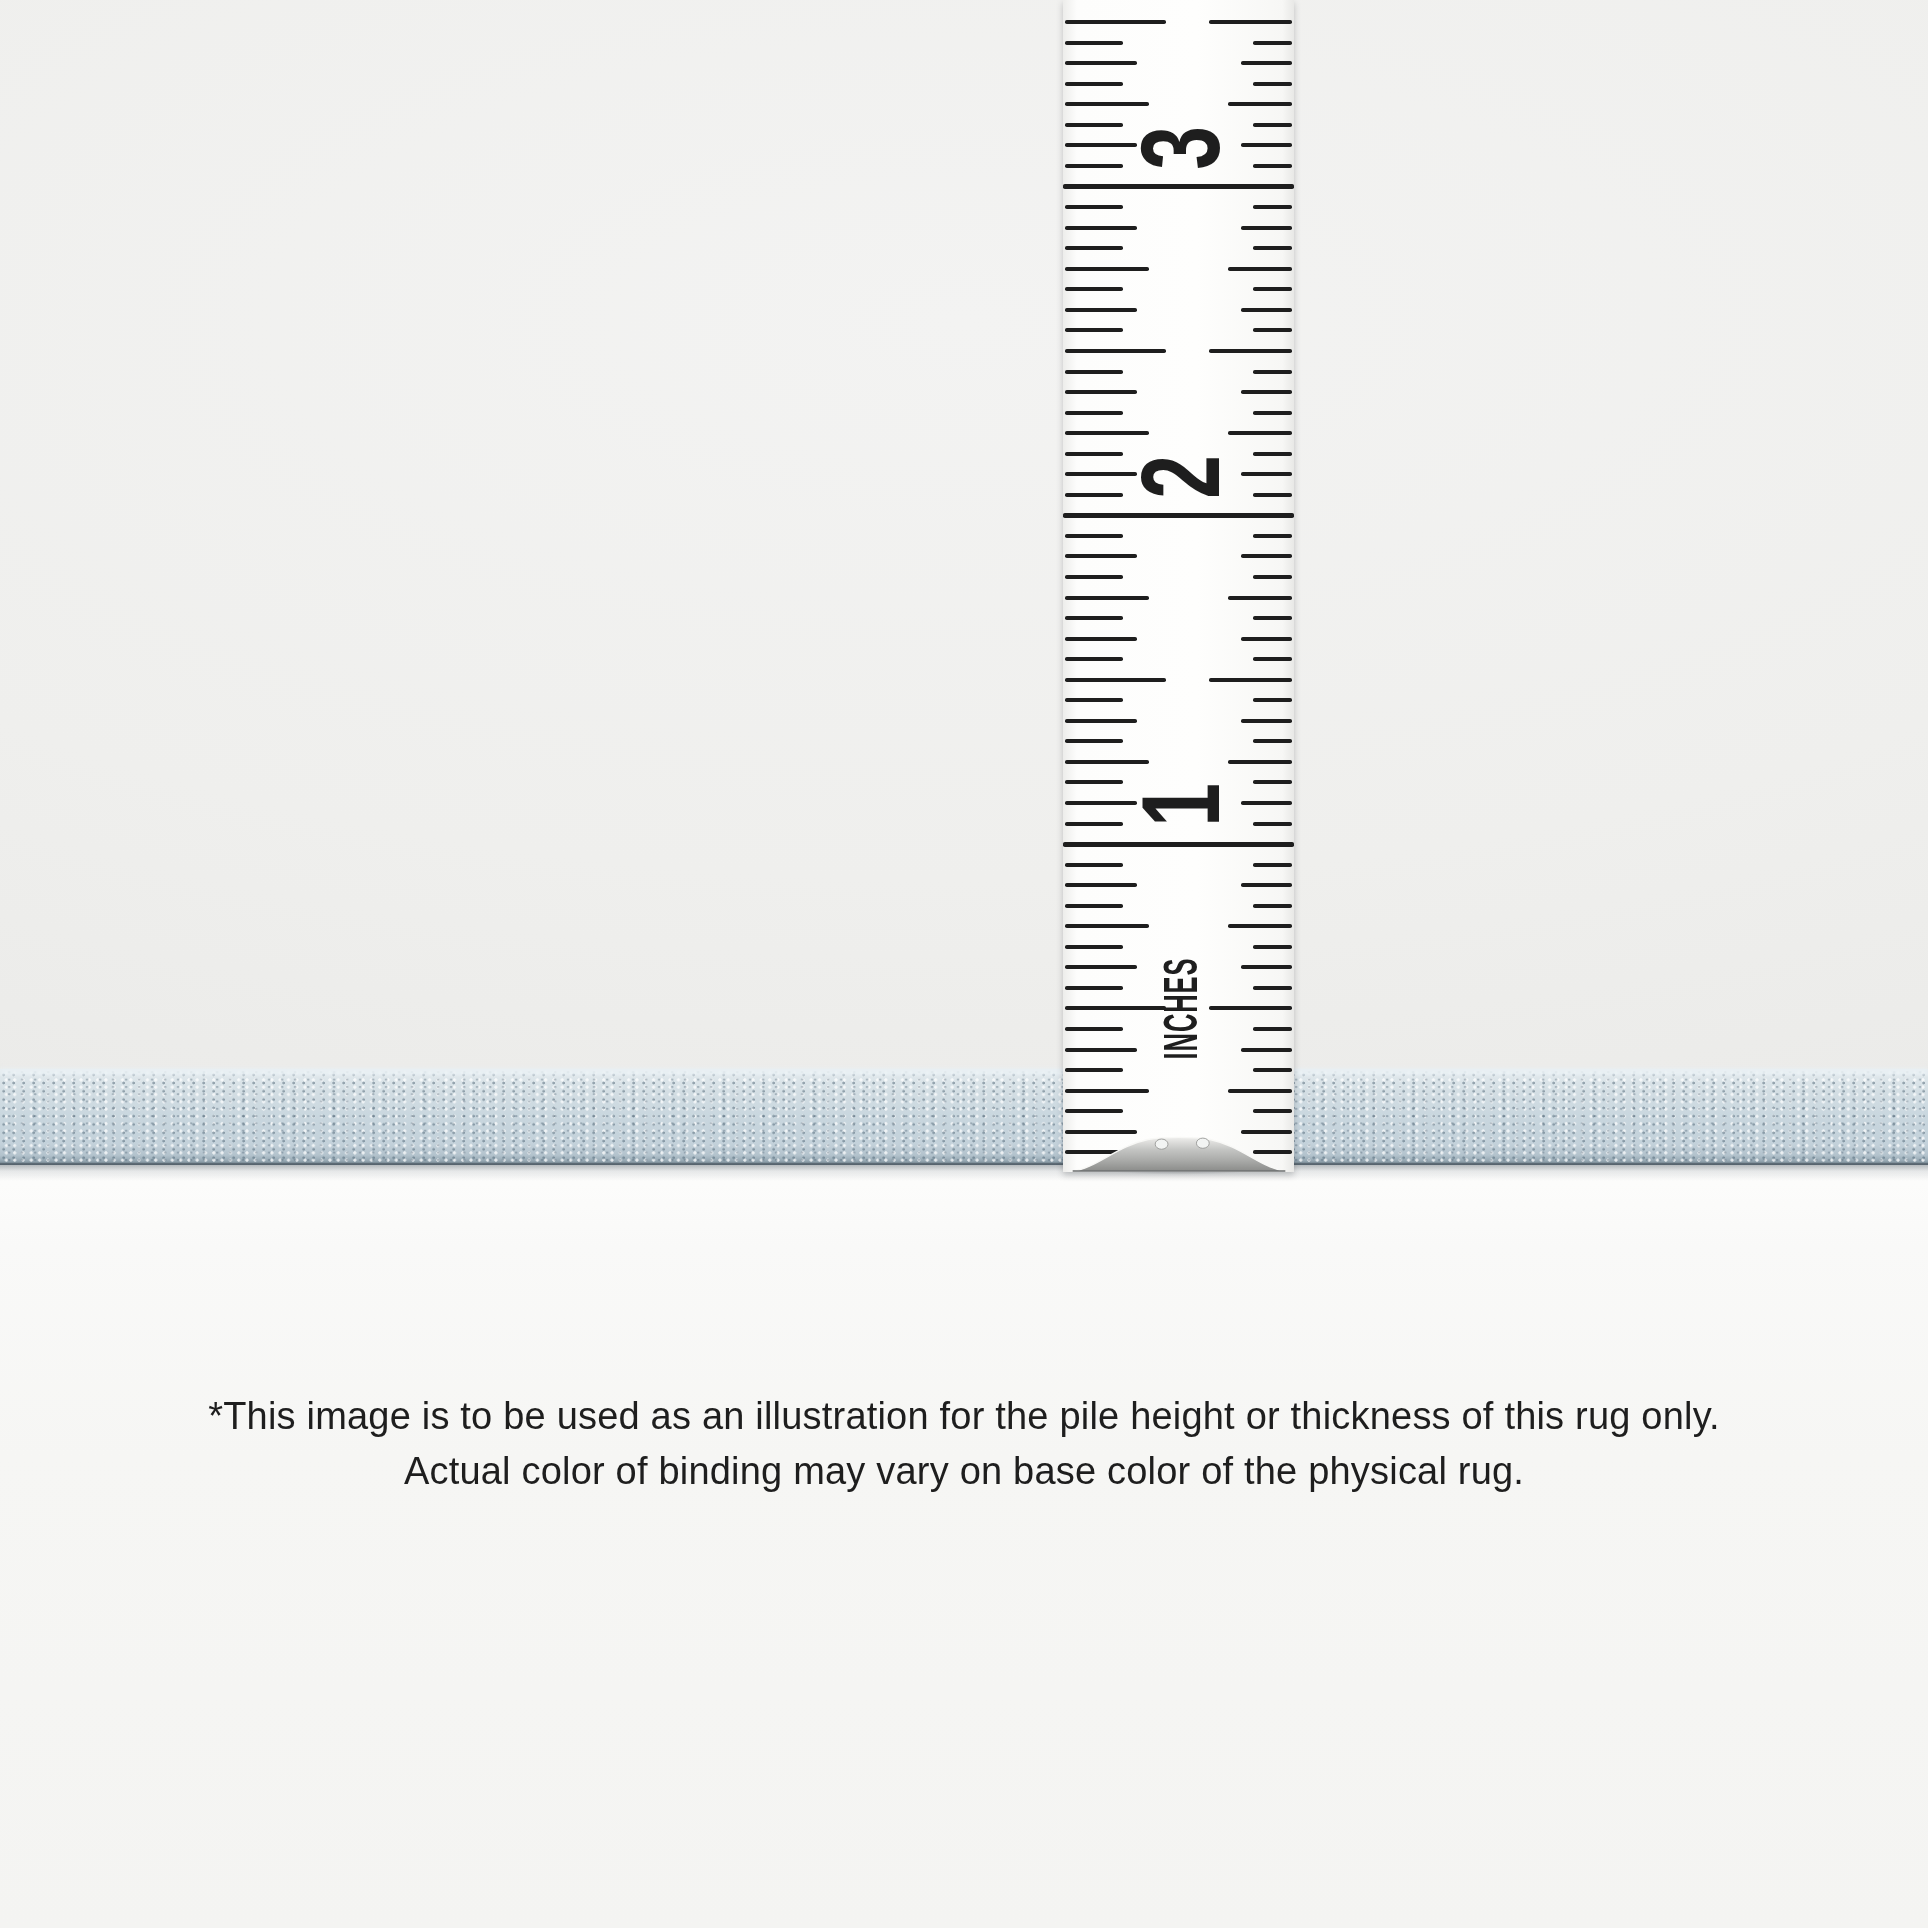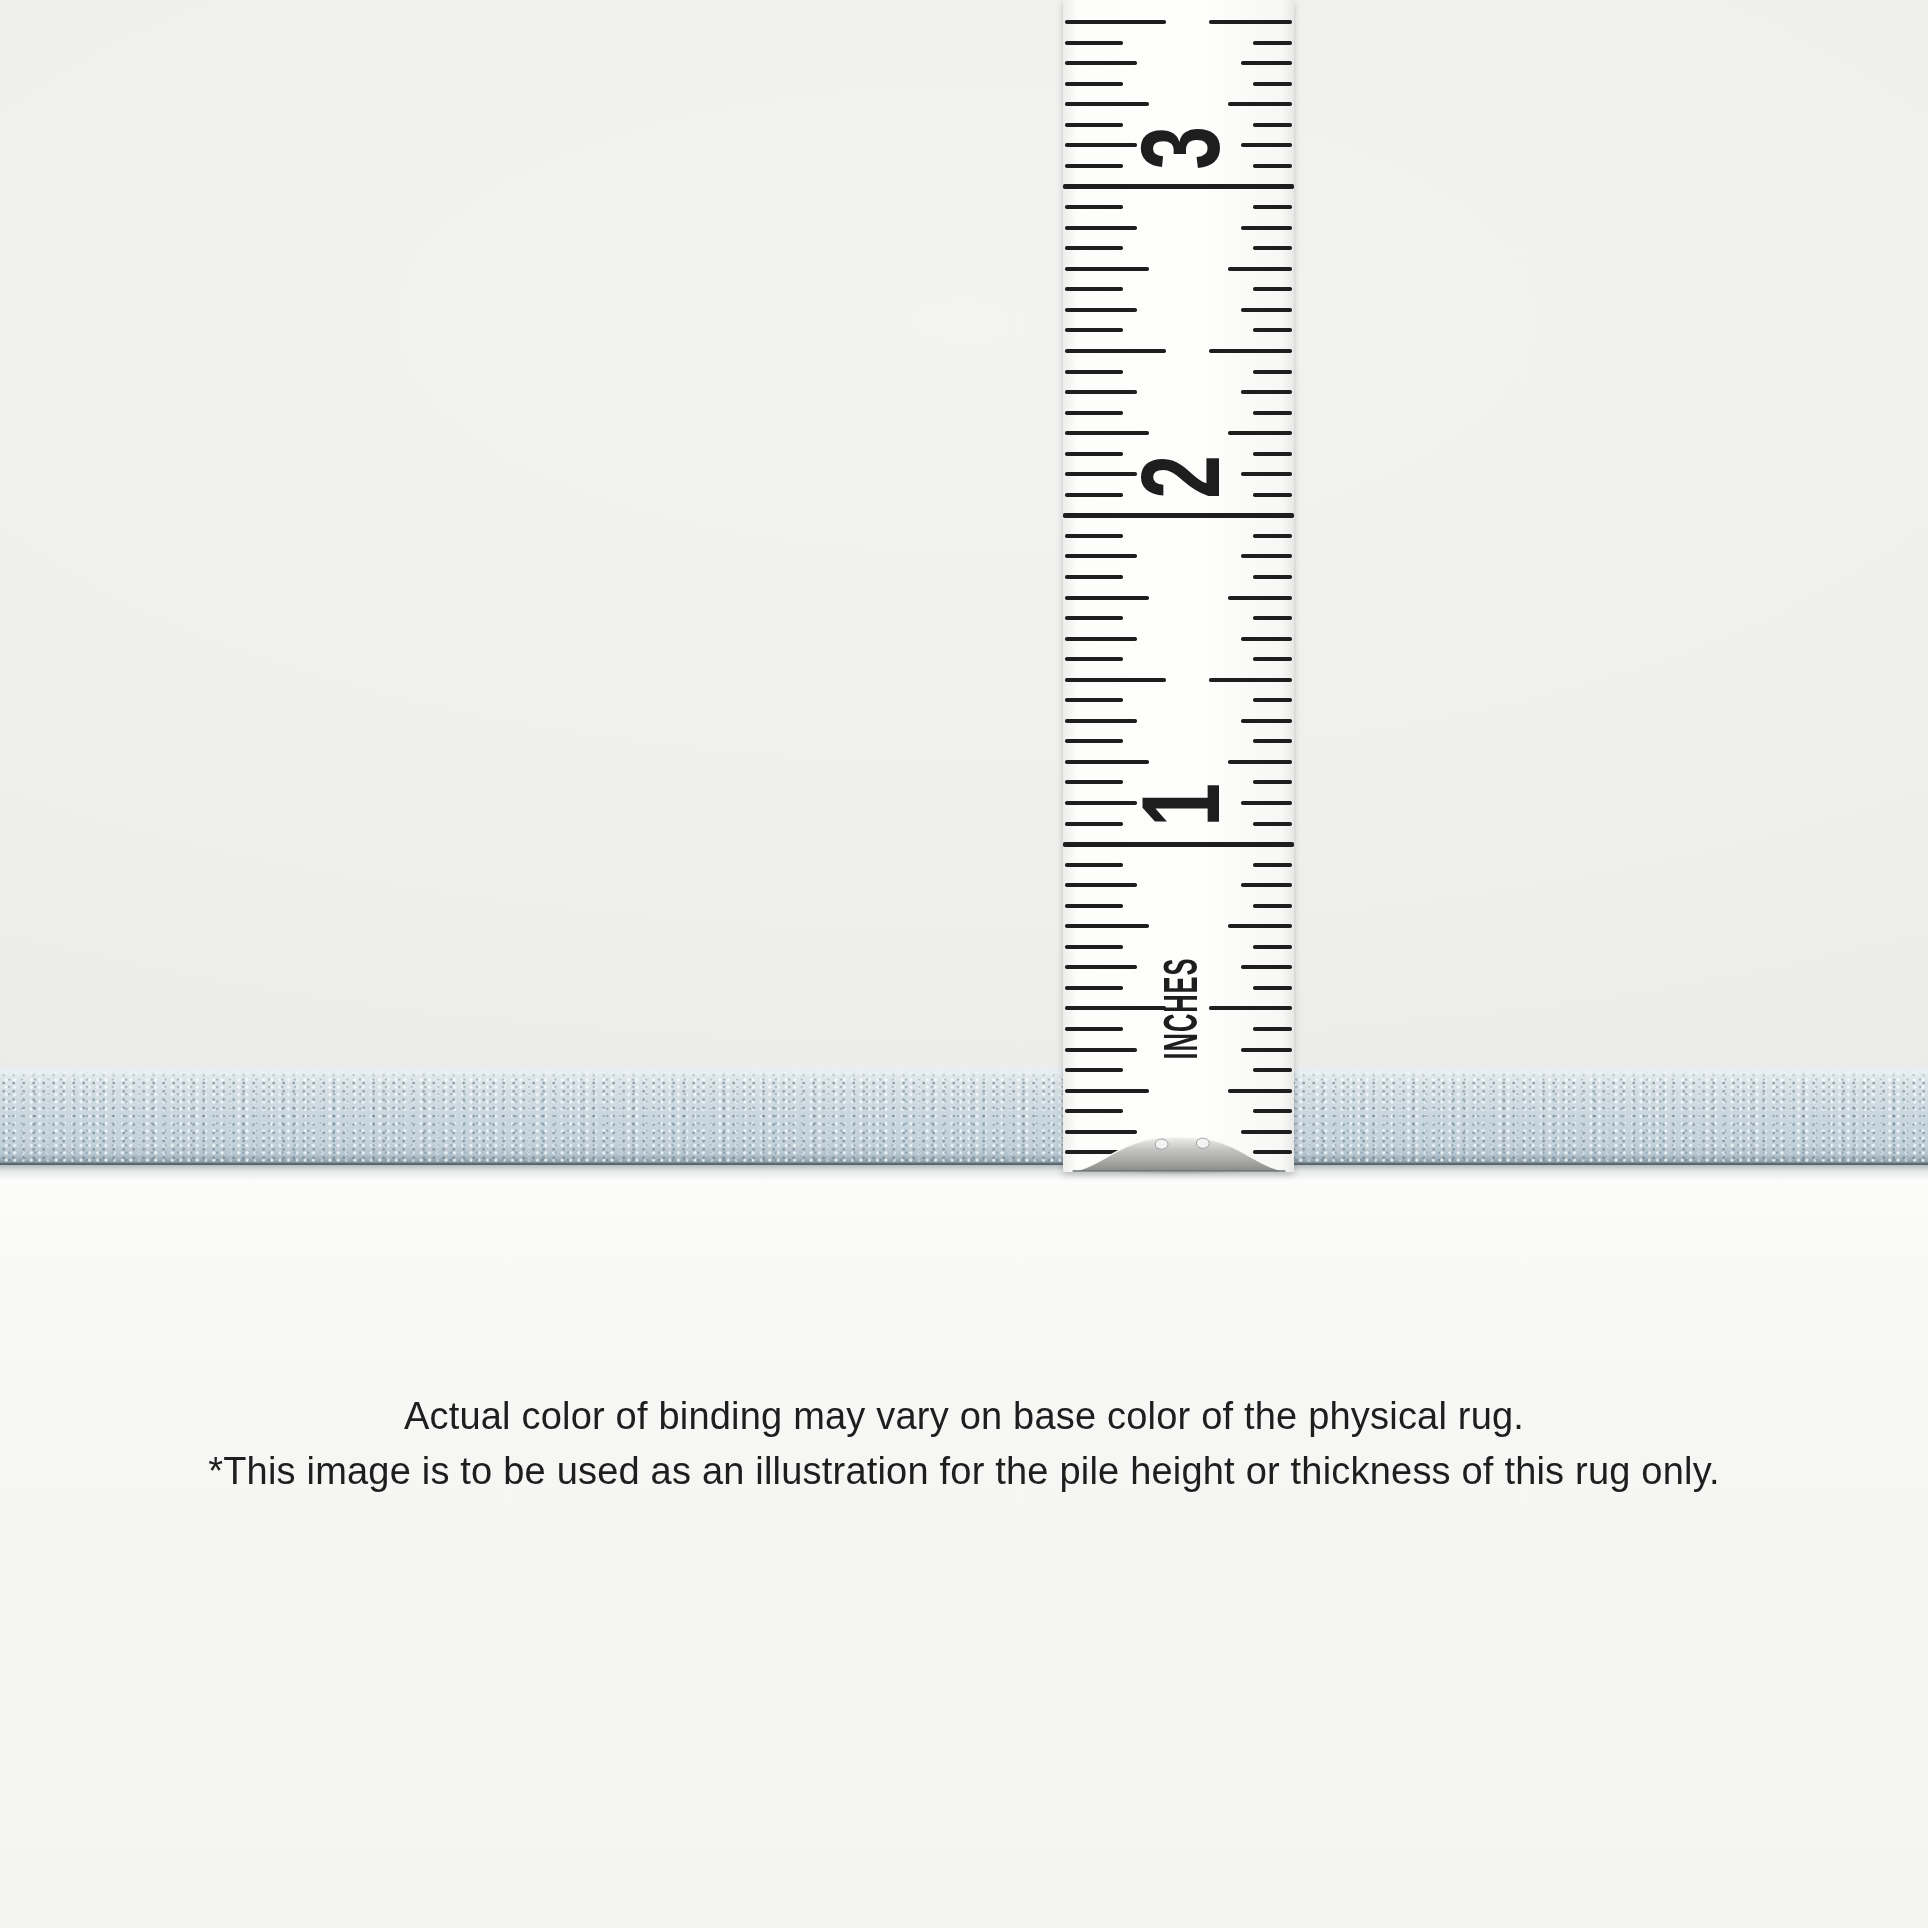--- a/index.html
+++ b/index.html
@@ -219,16 +219,16 @@
       </linearGradient>
     </defs>
     <path d="M4,41 C30,38 52,14 86,7 C100,4 140,4 154,7 C188,14 210,38 236,41 Z" fill="url(#mg)" stroke="#f8f8f6" stroke-width="1.5"></path>
     <path d="M4,41 L236,41" stroke="rgba(55,58,60,.55)" stroke-width="2.5"></path>
     <ellipse cx="101" cy="12" rx="7" ry="5.5" fill="#f2f4f3" stroke="#9a9b99" stroke-width="1"></ellipse>
     <ellipse cx="146" cy="11" rx="7" ry="5.5" fill="#f2f4f3" stroke="#9a9b99" stroke-width="1"></ellipse>
   </svg>
 </div>
 
 <div class="abs caption">
+  <div>*This image is to be used as an illustration for the pile height or thickness of this rug only.</div>
   <div>Actual color of binding may vary on base color of the physical rug.</div>
-  <div>*This image is to be used as an illustration for the pile height or thickness of this rug only.</div>
 </div>
 
 
 </body></html>

